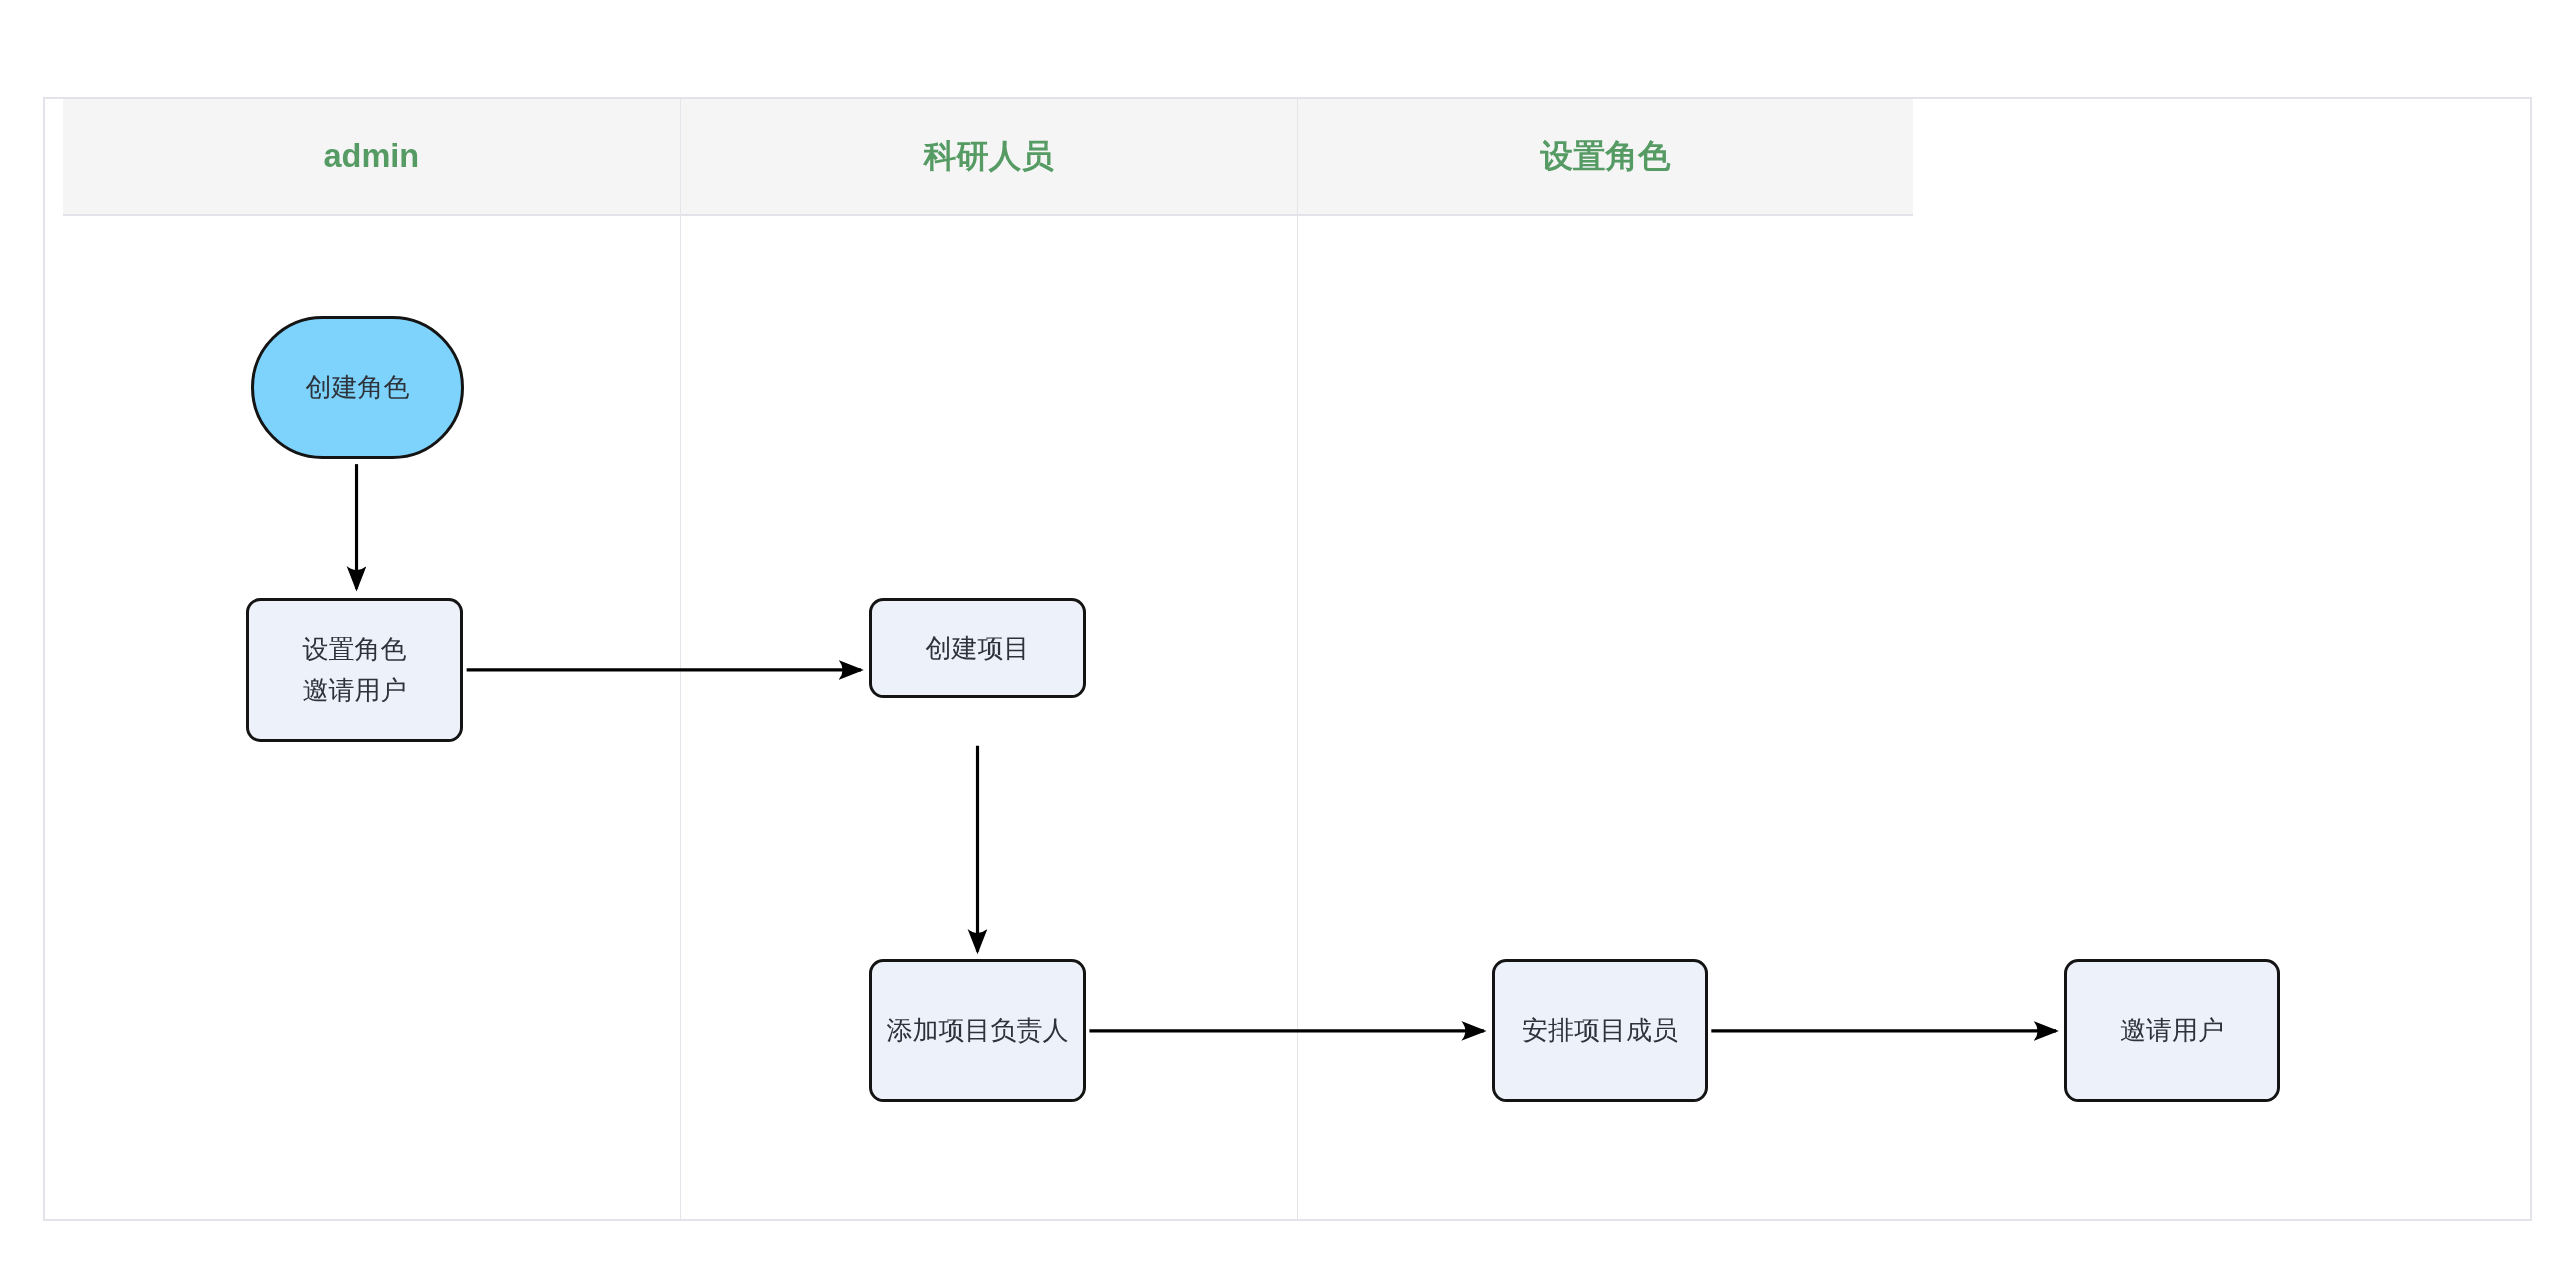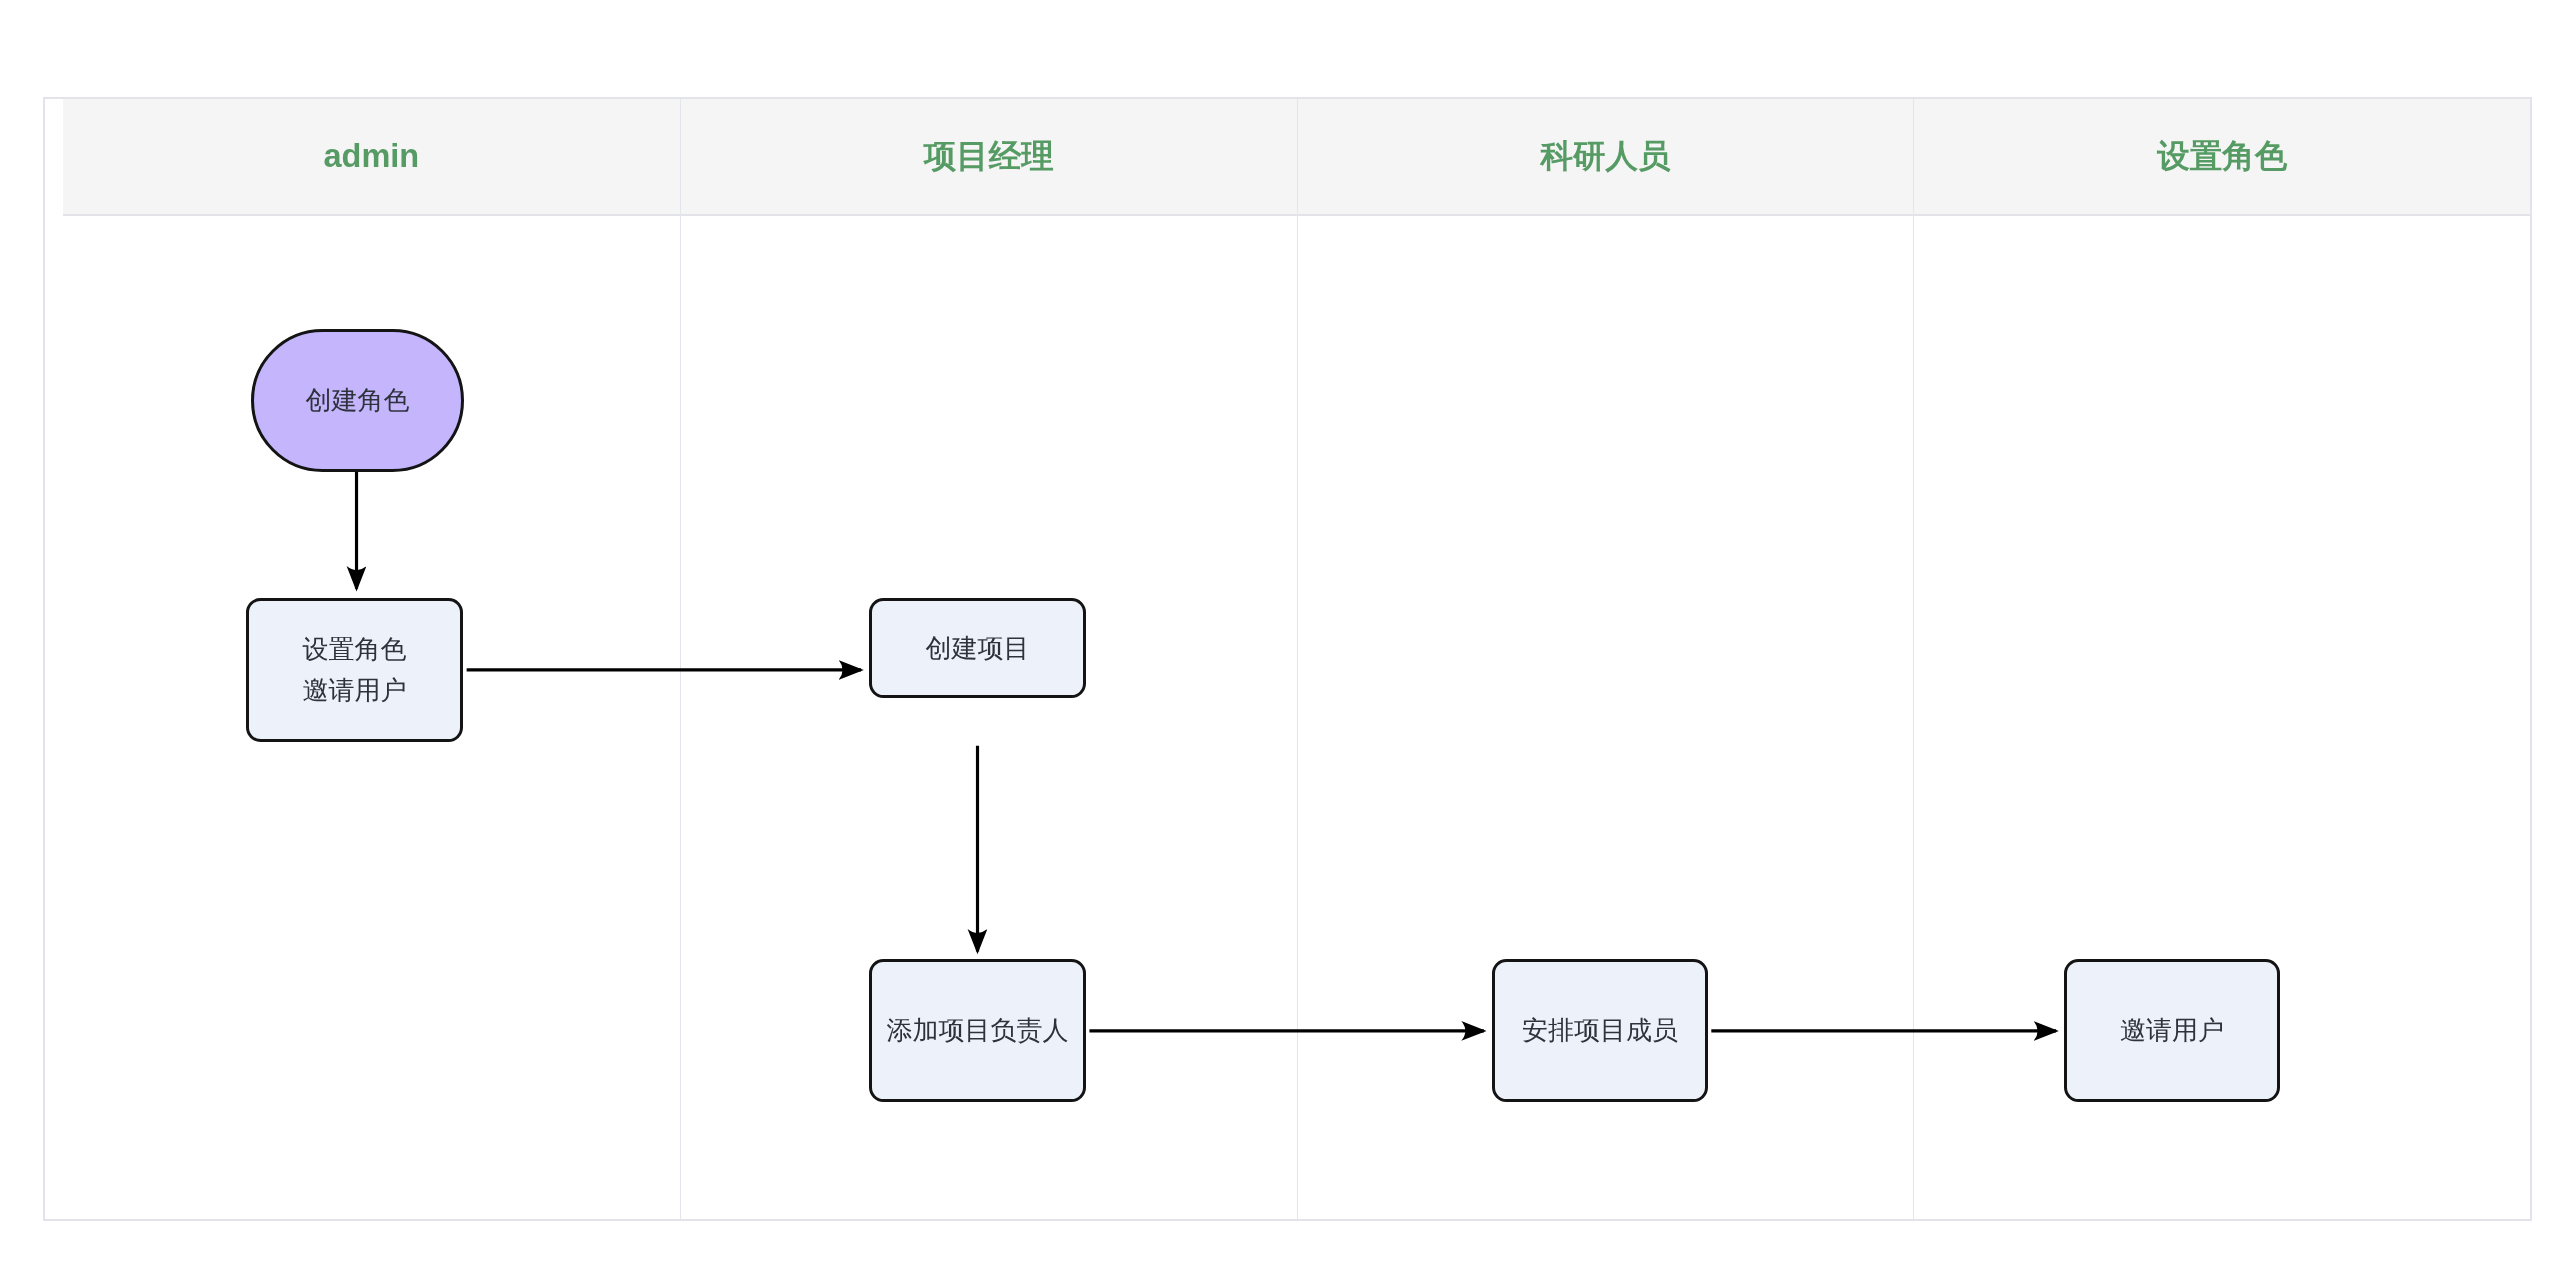--- a/index.html
+++ b/index.html
@@ -66,23 +66,22 @@
     text-align: center;
     font-size: 26px;
     color: #2e323a;
     line-height: 41px;
   }
   .node.rect {
     background: #edf1f9;
     border-radius: 14.4px;
   }
   .node.stadium {
-    background: #c4b5fd;
+    background: #7dd3fc;
     border-radius: 72px;
-    margin-top: 13px;
   }
   #node-create-role        { left: 251px;  top: 316px;  width: 213px; height: 143px; }
   #node-set-role           { left: 246px;  top: 598px;  width: 217px; height: 144px; }
   #node-create-project     { left: 869px;  top: 598px;  width: 217px; height: 100px; }
   #node-add-leader         { left: 869px;  top: 959px; width: 217px; height: 143px; }
   #node-arrange-members    { left: 1492px; top: 959px; width: 216px; height: 143px; }
   #node-run-experiment     { left: 2064px; top: 959px; width: 216px; height: 143px; }
 
   
   svg.edges {
@@ -99,26 +98,20 @@
 </style>
 </head>
 <body>
 
 <div class="canvas">
 
   <div class="swimlane-table">
     <div class="lane">
       <div class="lane-header">
         <span>admin</span>
-      </div>
-      <div class="lane-body"></div>
-    </div>
-    <div class="lane">
-      <div class="lane-header">
-        <span>项目经理</span>
       </div>
       <div class="lane-body"></div>
     </div>
     <div class="lane">
       <div class="lane-header">
         <span>科研人员</span>
       </div>
       <div class="lane-body"></div>
     </div>
     <div class="lane">

